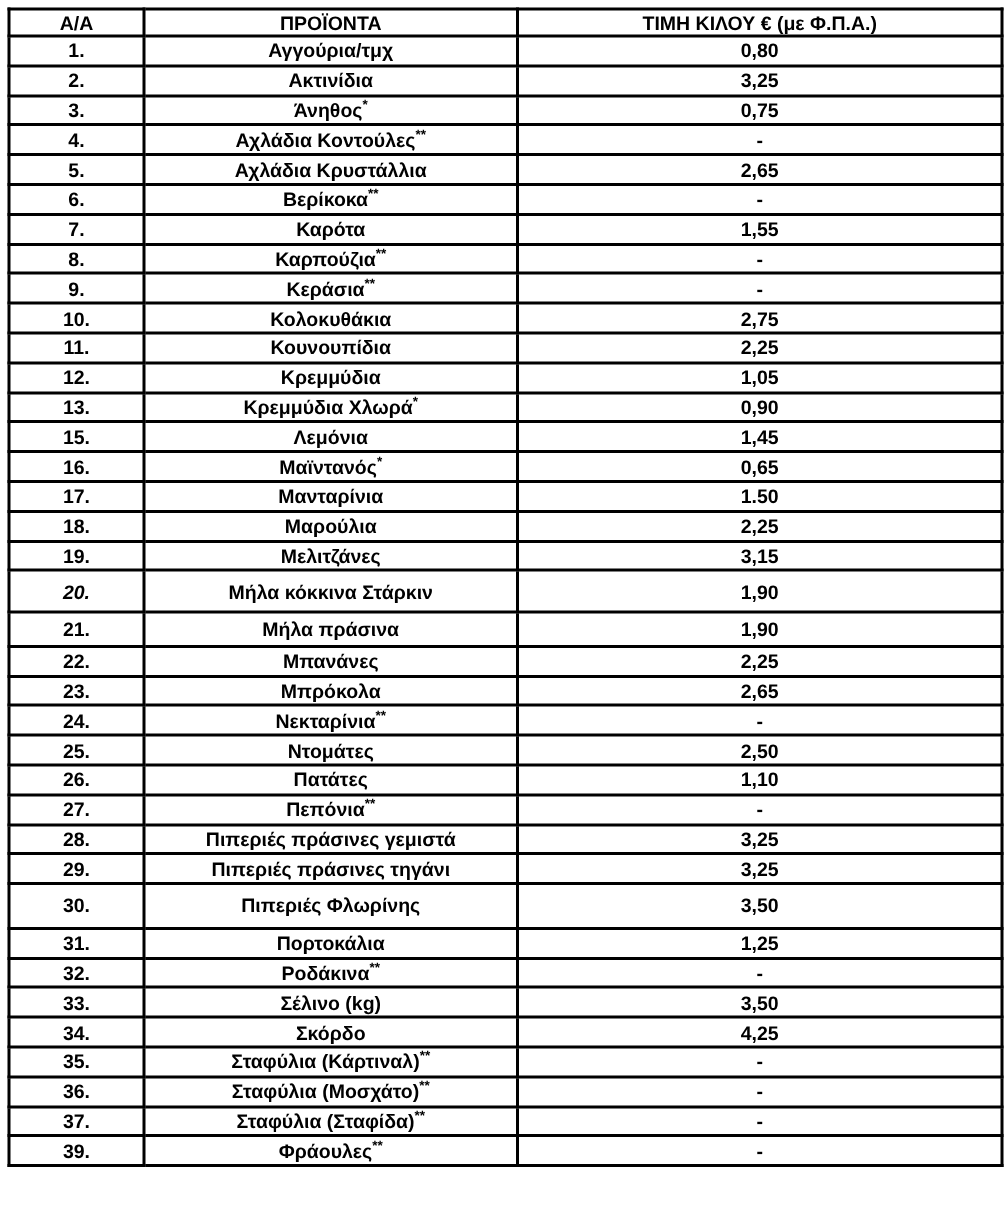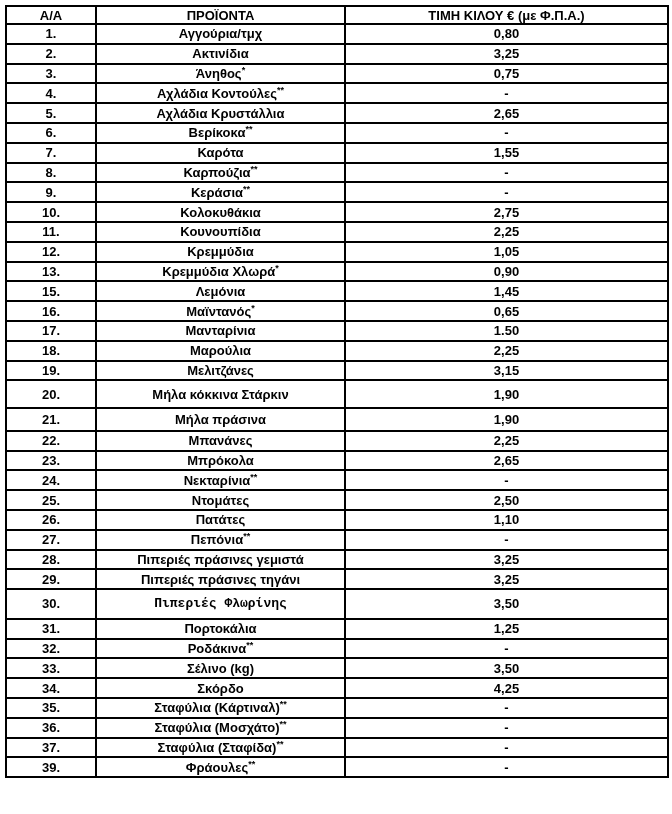--- a/index.html
+++ b/index.html
@@ -143,21 +143,21 @@
         <td>18.</td>
         <td><span>Μαρούλια</span></td>
         <td>2,25</td>
       </tr>
       <tr>
         <td>19.</td>
         <td><span>Μελιτζάνες</span></td>
         <td>3,15</td>
       </tr>
       <tr>
-        <td style="height: 26px;">20.</td>
+        <td style="height: 26px; font-style: italic;">20.</td>
         <td style="height: 26px;"><span>Μήλα κόκκινα Στάρκιν</span></td>
         <td style="height: 26px;">1,90</td>
       </tr>
       <tr>
         <td style="height: 20.5px;">21.</td>
         <td style="height: 20.5px;"><span>Μήλα πράσινα</span></td>
         <td style="height: 20.5px;">1,90</td>
       </tr>
       <tr>
         <td>22.</td>
@@ -194,21 +194,21 @@
         <td><span>Πιπεριές πράσινες γεμιστά</span></td>
         <td>3,25</td>
       </tr>
       <tr>
         <td>29.</td>
         <td><span>Πιπεριές πράσινες τηγάνι</span></td>
         <td>3,25</td>
       </tr>
       <tr>
         <td style="height: 27.5px;">30.</td>
-        <td style="height: 27.5px; font-family: Liberation Mono, monospace;"><span>Πιπεριές Φλωρίνης</span></td>
+        <td style="height: 27.5px;"><span>Πιπεριές Φλωρίνης</span></td>
         <td style="height: 27.5px;">3,50</td>
       </tr>
       <tr>
         <td>31.</td>
         <td><span>Πορτοκάλια</span></td>
         <td>1,25</td>
       </tr>
       <tr>
         <td>32.</td>
         <td><span>Ροδάκινα</span><sup class="star-mark">**</sup></td>

